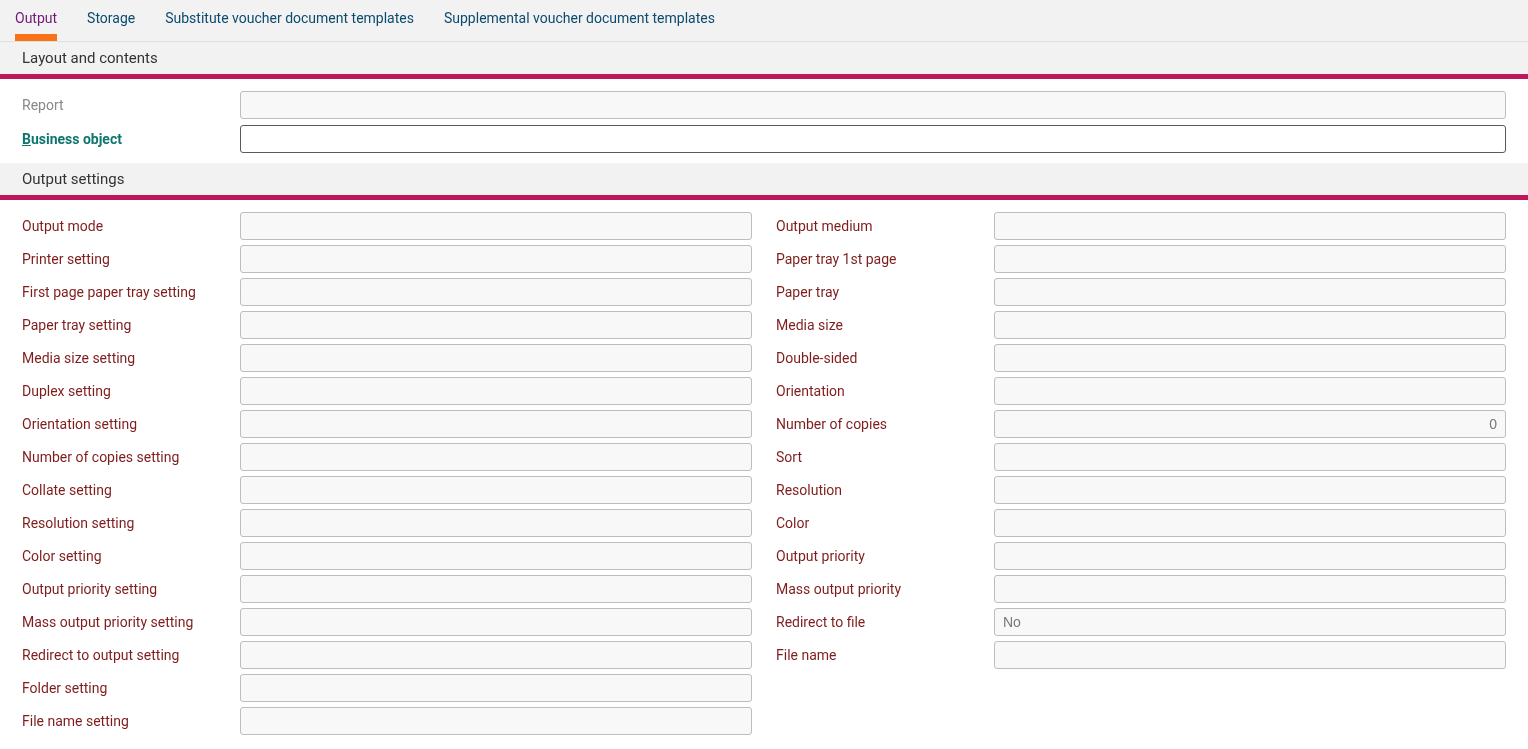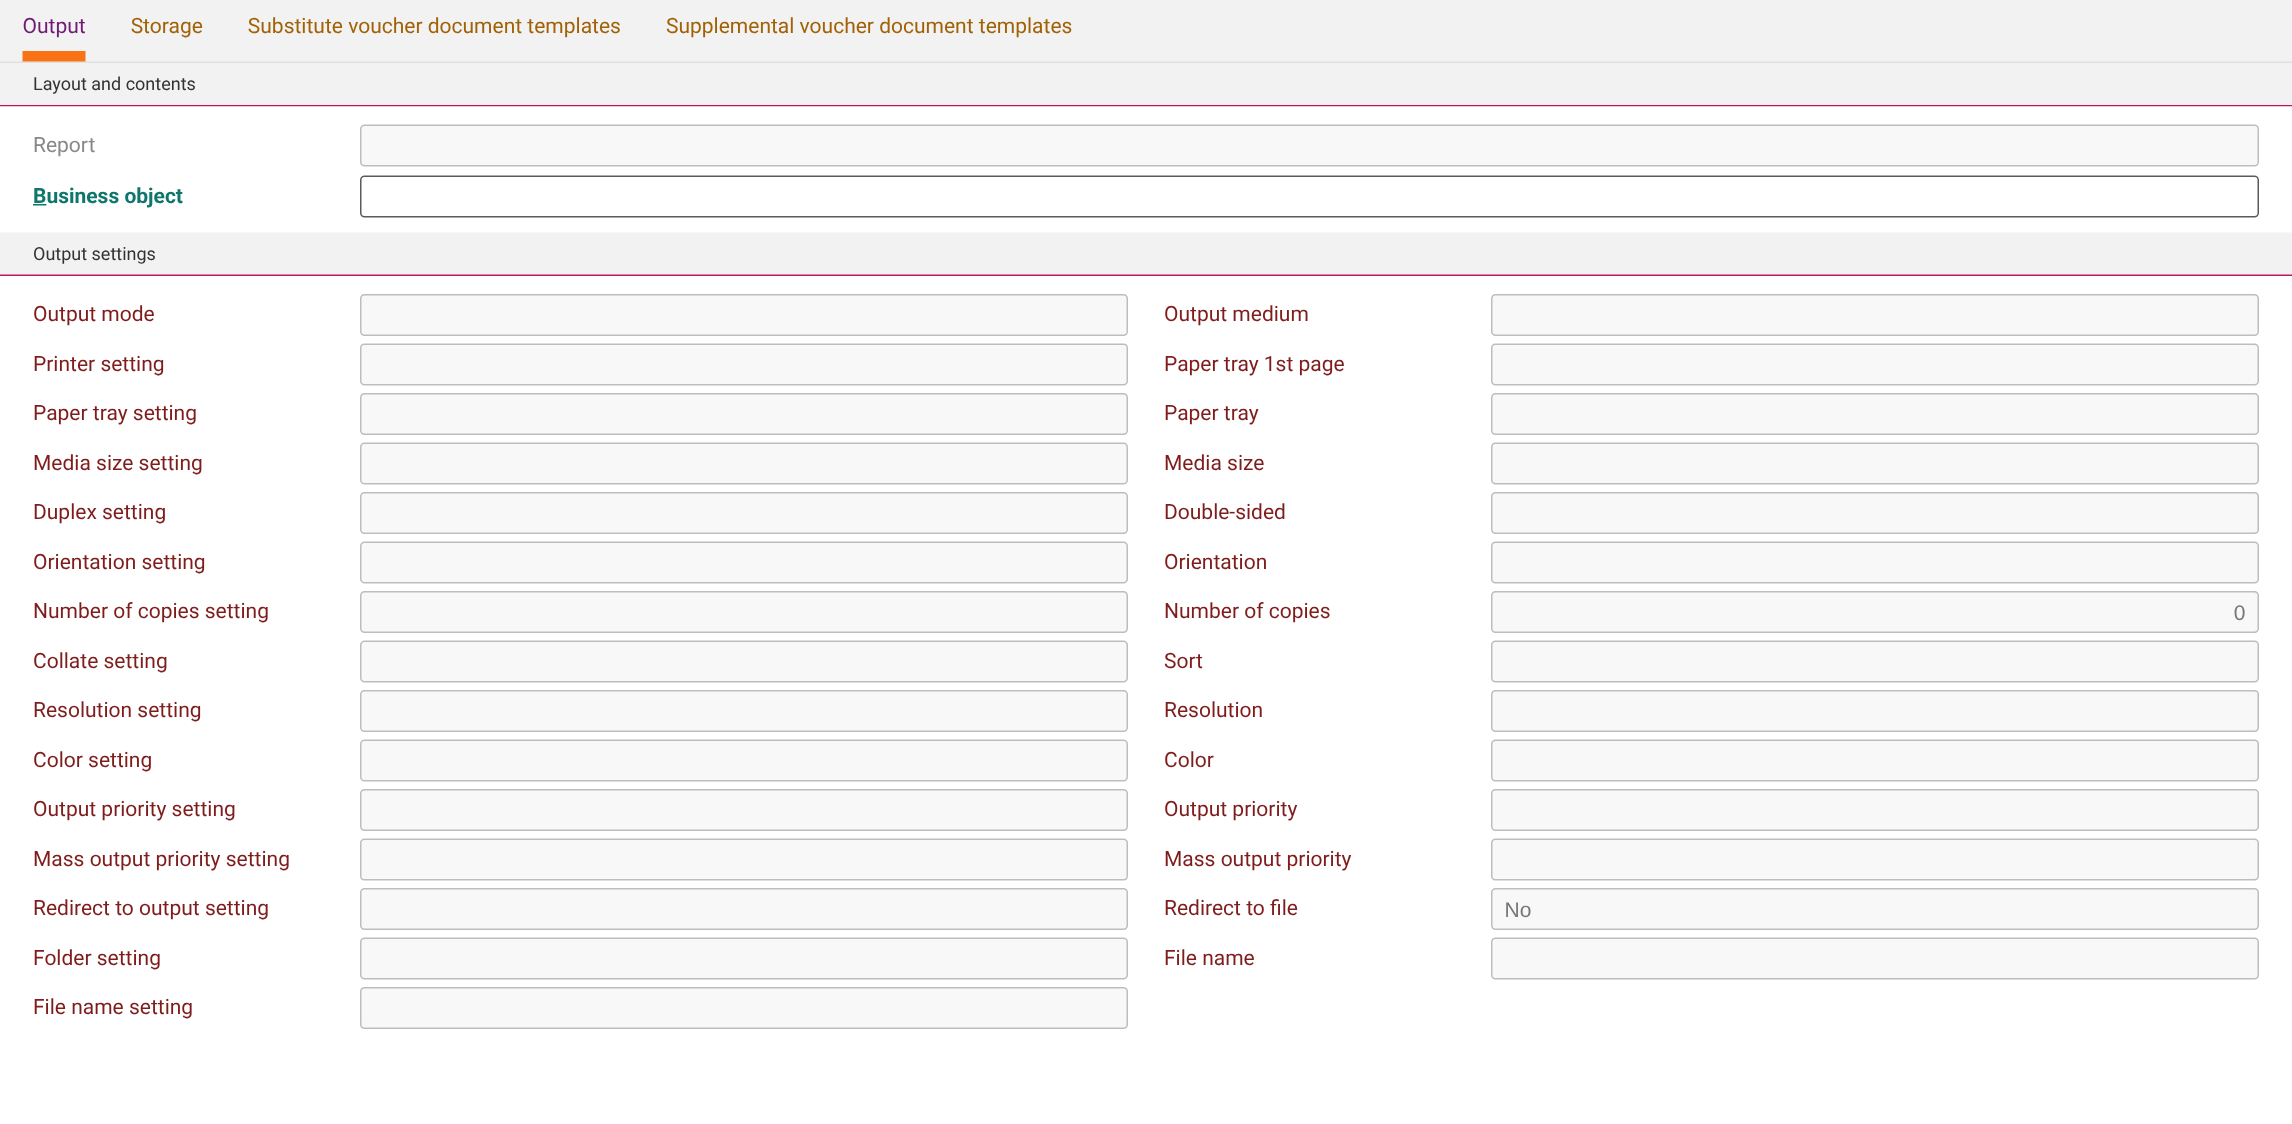--- a/index.html
+++ b/index.html
@@ -16,34 +16,34 @@
     .tabs {
       background: #f2f2f2;
       border-bottom: 1px solid #e0e0e0;
       padding: 0 15px;
       display: flex;
       gap: 30px;
     }
     .tab {
       padding: 10px 0 8px 0;
       cursor: pointer;
-      color: #a16207;
+      color: #0c4a6e;
       font-size: 14px;
       border-bottom: 3px solid transparent;
     }
     .tab.active {
       border-bottom: 7px solid #f97316;
       color: #701a75;
     }
     .section-header {
       background: #f2f2f2;
       padding: 7px 22px;
-      font-size: 12px;
+      font-size: 15px;
       color: #333;
-      border-bottom: 1px solid #be185d;
+      border-bottom: 5px solid #be185d;
     }
     .form-section {
       padding: 12px 22px 4px 22px;
       background: #fff;
     }
     .form-row-full {
       display: flex;
       align-items: center;
       margin-bottom: 6px;
       gap: 8px;
@@ -142,20 +142,24 @@
   <div class="col" id="col-left">
       <div class="field-row">
         <div class="label">Output mode</div>
         <input type="text" style="">
       </div>
       <div class="field-row">
         <div class="label">Printer setting</div>
         <input type="text" style="">
       </div>
       <div class="field-row">
+        <div class="label">First page paper tray setting</div>
+        <input type="text" style="">
+      </div>
+      <div class="field-row">
         <div class="label">Paper tray setting</div>
         <input type="text" style="">
       </div>
       <div class="field-row">
         <div class="label">Media size setting</div>
         <input type="text" style="">
       </div>
       <div class="field-row">
         <div class="label">Duplex setting</div>
         <input type="text" style="">

